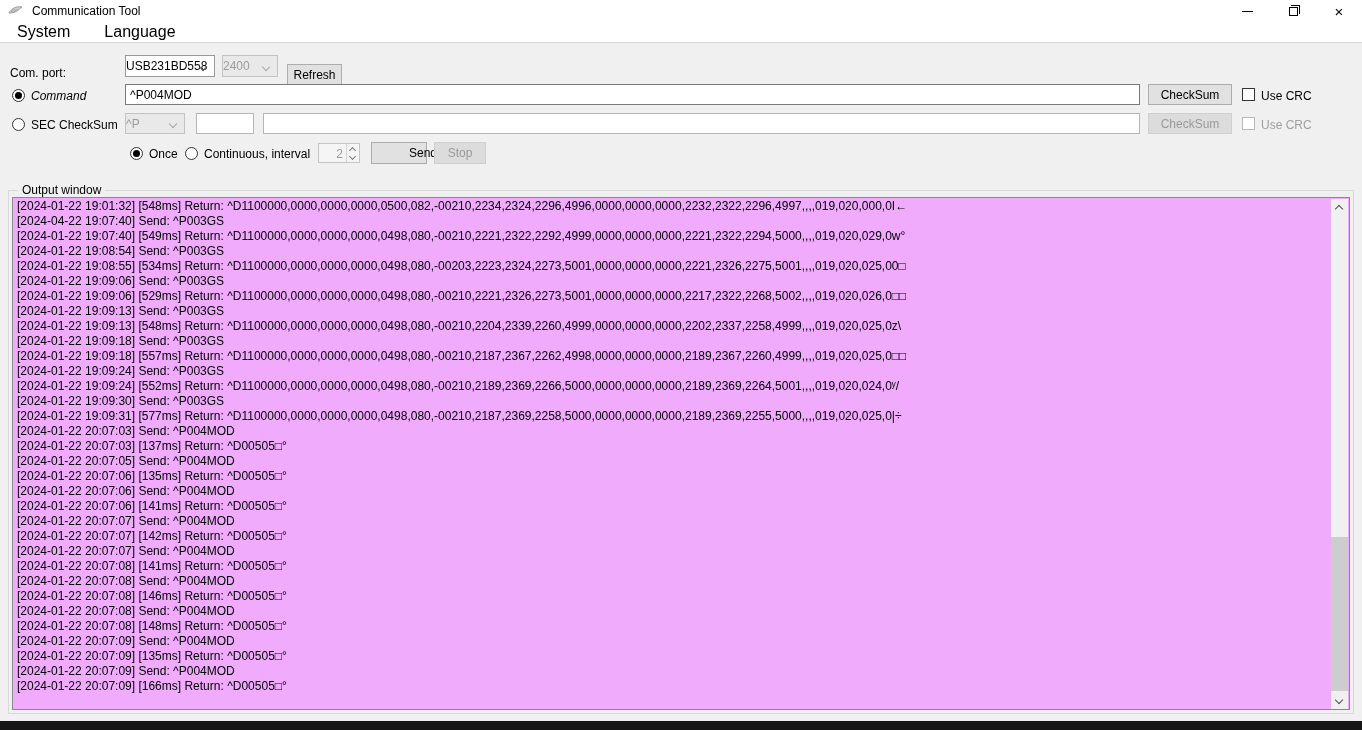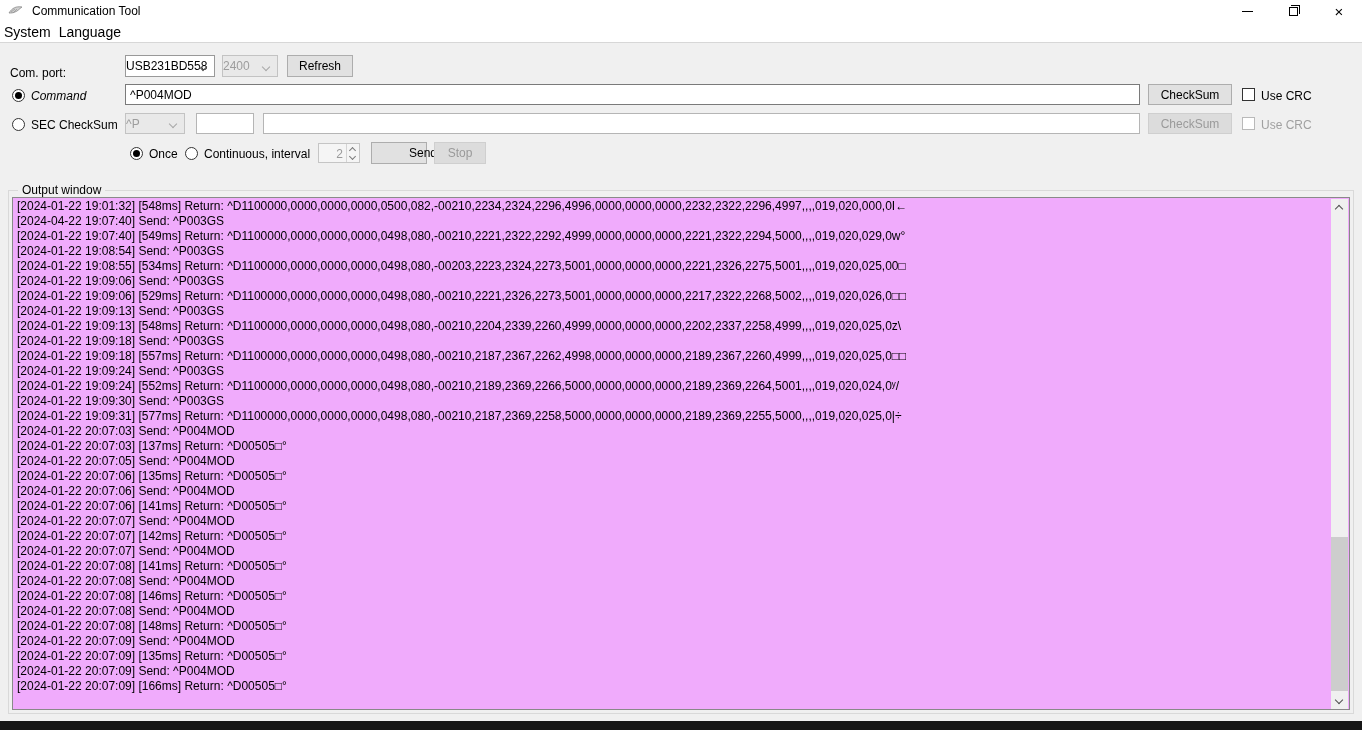--- a/index.html
+++ b/index.html
@@ -12,21 +12,21 @@
   .win-title { font-size:12px; color:#000; margin-left:8px; }
   .win-btns { position:absolute; right:0; top:0; height:22px; display:flex; }
   .win-btn { width:46px; height:22px; display:flex; align-items:center; justify-content:center; color:#000; }
   .min-glyph { width:11px; height:1px; background:#000; display:block; }
   .restore-glyph { position:relative; width:9px; height:9px; border:1px solid #000; background:#fff; }
   .restore-glyph::before { content:""; position:absolute; left:1px; top:-3px; width:8px; height:8px; border:1px solid #000; border-left:none; border-bottom:none; }
   .close-glyph { font-size:15px; line-height:15px; font-weight:400; }
 
   
   .menubar { position:absolute; left:0; top:22px; width:1362px; height:21px; background:#ffffff; border-bottom:1px solid #d7d7d7; display:flex; align-items:center; }
-  .menu-item { font-size:14px; color:#000; padding:0 4px; height:21px; display:flex; align-items:center; }
+  .menu-item { font-size:16px; color:#000; padding:0 17px; height:21px; display:flex; align-items:center; }
 
   
   .lbl { position:absolute; font-size:12px; color:#000; white-space:nowrap; }
   .btn { position:absolute; background:#e1e1e1; border:1px solid #adadad; font-size:12px; color:#000;
          display:flex; align-items:center; justify-content:center; }
   .btn.disabled { background:#dcdcdc; border-color:#cfcfcf; color:#9a9a9a; }
   .tinput { position:absolute; background:#fff; border:1px solid #7a7a7a; font-size:12px; color:#000;
             font-family:"Liberation Sans",sans-serif; padding:0 4px; outline:none; }
   .combo { position:absolute; background:#ffffff; border:1px solid #999999; font-size:12px; color:#000;
            display:flex; align-items:center; }
@@ -98,21 +98,21 @@
 
   <span class="lbl" style="left:10px; top:66px;">Com. port:</span>
   <div class="combo" style="left:125px; top:55px; width:90px; height:22px;">
     <span>USB231BD558</span>
     <span class="chev" style="top:8px;"></span>
   </div>
   <div class="combo disabled" style="left:222px; top:55px; width:56px; height:22px;">
     <span>2400</span>
     <span class="chev" style="top:8px;"></span>
   </div>
-  <div class="btn" style="left:287px; top:55px; width:66px; height:22px;">Refresh</div>
+  <div class="btn" style="left:287px; top:64px; width:55px; height:22px;">Refresh</div>
 
   <span class="radio checked" style="left:12px; top:89px;"></span>
   <span class="lbl" style="left:31px; top:89px;font-style:italic;">Command</span>
   <input class="tinput" style="left: 125px; top: 84px; width: 1015px; height: 21px;" value="^P004MOD">
   <div class="btn" style="left:1148px; top:84px; width:84px; height:21px;">CheckSum</div>
   <span class="cbox" style="left:1242px; top:88px;"></span>
   <span class="lbl" style="left:1261px; top:89px;">Use CRC</span>
 
   <span class="radio" style="left:12px; top:118px;"></span>
   <span class="lbl" style="left:31px; top:118px;">SEC CheckSum</span>

